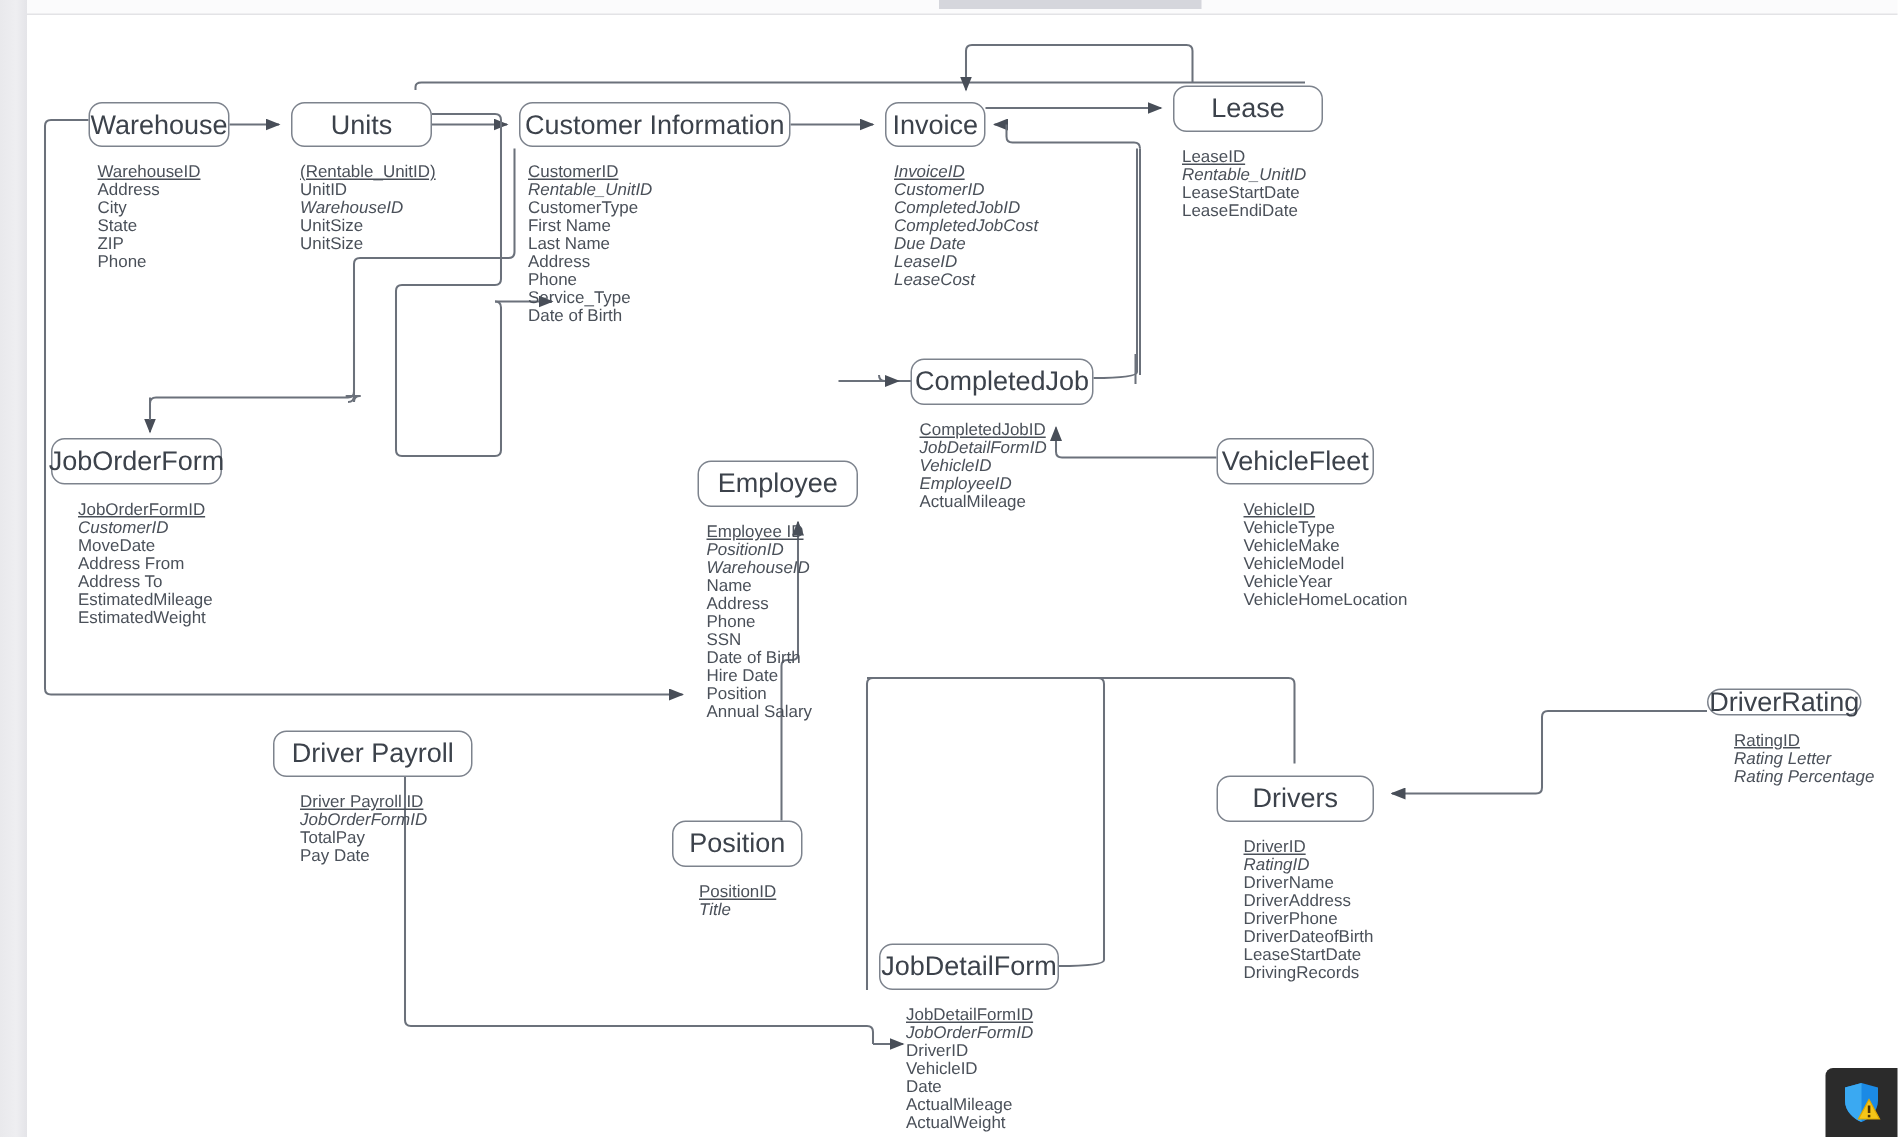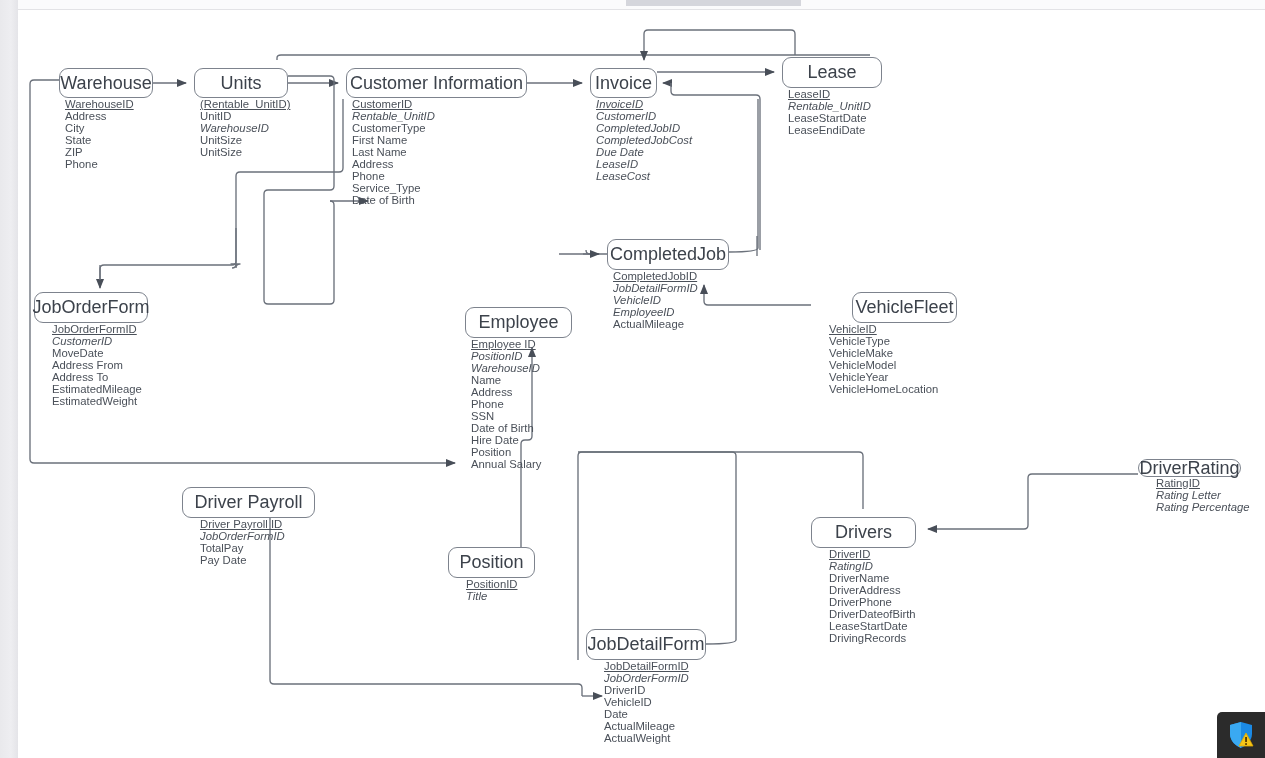--- a/index.html
+++ b/index.html
@@ -15,21 +15,21 @@
              border-bottom:1px solid #e3e3e6;}
   .top-tab{position:absolute;left:626px;top:0;width:175px;height:6px;background:#d5d6dc;}
 
   svg.wires{position:absolute;left:0;top:0;width:1265px;height:758px;pointer-events:none;}
 
   
   .entity{position:absolute;}
   .ebox{border:1.3px solid #7d838d;border-radius:9px;background:#ffffff;
         display:flex;align-items:center;justify-content:center;
         font-size:18px;color:#3c424b;white-space:nowrap;box-sizing:border-box;}
-  .attrs{margin-top:0;font-size:11.3px;line-height:12.05px;color:#4a5059;white-space:nowrap;}
+  .attrs{margin-top:11px;font-size:11.3px;line-height:12.05px;color:#4a5059;white-space:nowrap;}
   .attrs div{height:12px;}
   .pk{text-decoration:underline;}
   .fk{font-style:italic;}
   .pkfk{text-decoration:underline;font-style:italic;}
 
   
   .badge{position:absolute;left:1217px;top:712px;width:48px;height:46px;
          background:#2b2b2b;border-radius:5px 0 0 0;}
   .badge svg{position:absolute;left:9px;top:8px;}
 </style>
@@ -176,21 +176,21 @@
       <div class="ebox" style="width: 122px; height: 31px;">CompletedJob</div>
       <div class="attrs" style="padding-left: 6px;">
         <div class="pk">CompletedJobID</div>
         <div class="fk">JobDetailFormID</div>
         <div class="fk">VehicleID</div>
         <div class="fk">EmployeeID</div>
         <div>ActualMileage</div>
       </div>
     </div>
   <div class="entity" id="e7" style="left: 811px; top: 292px;">
-      <div class="ebox" style="width: 105px; height: 31px; margin-left: 41px;">VehicleFleet</div>
+      <div class="ebox" style="width: 105px; height: 31px;">VehicleFleet</div>
       <div class="attrs" style="padding-left: 18px;">
         <div class="pk">VehicleID</div>
         <div>VehicleType</div>
         <div>VehicleMake</div>
         <div>VehicleModel</div>
         <div>VehicleYear</div>
         <div>VehicleHomeLocation</div>
       </div>
     </div>
   <div class="entity" id="e8" style="left: 465px; top: 307px;">

